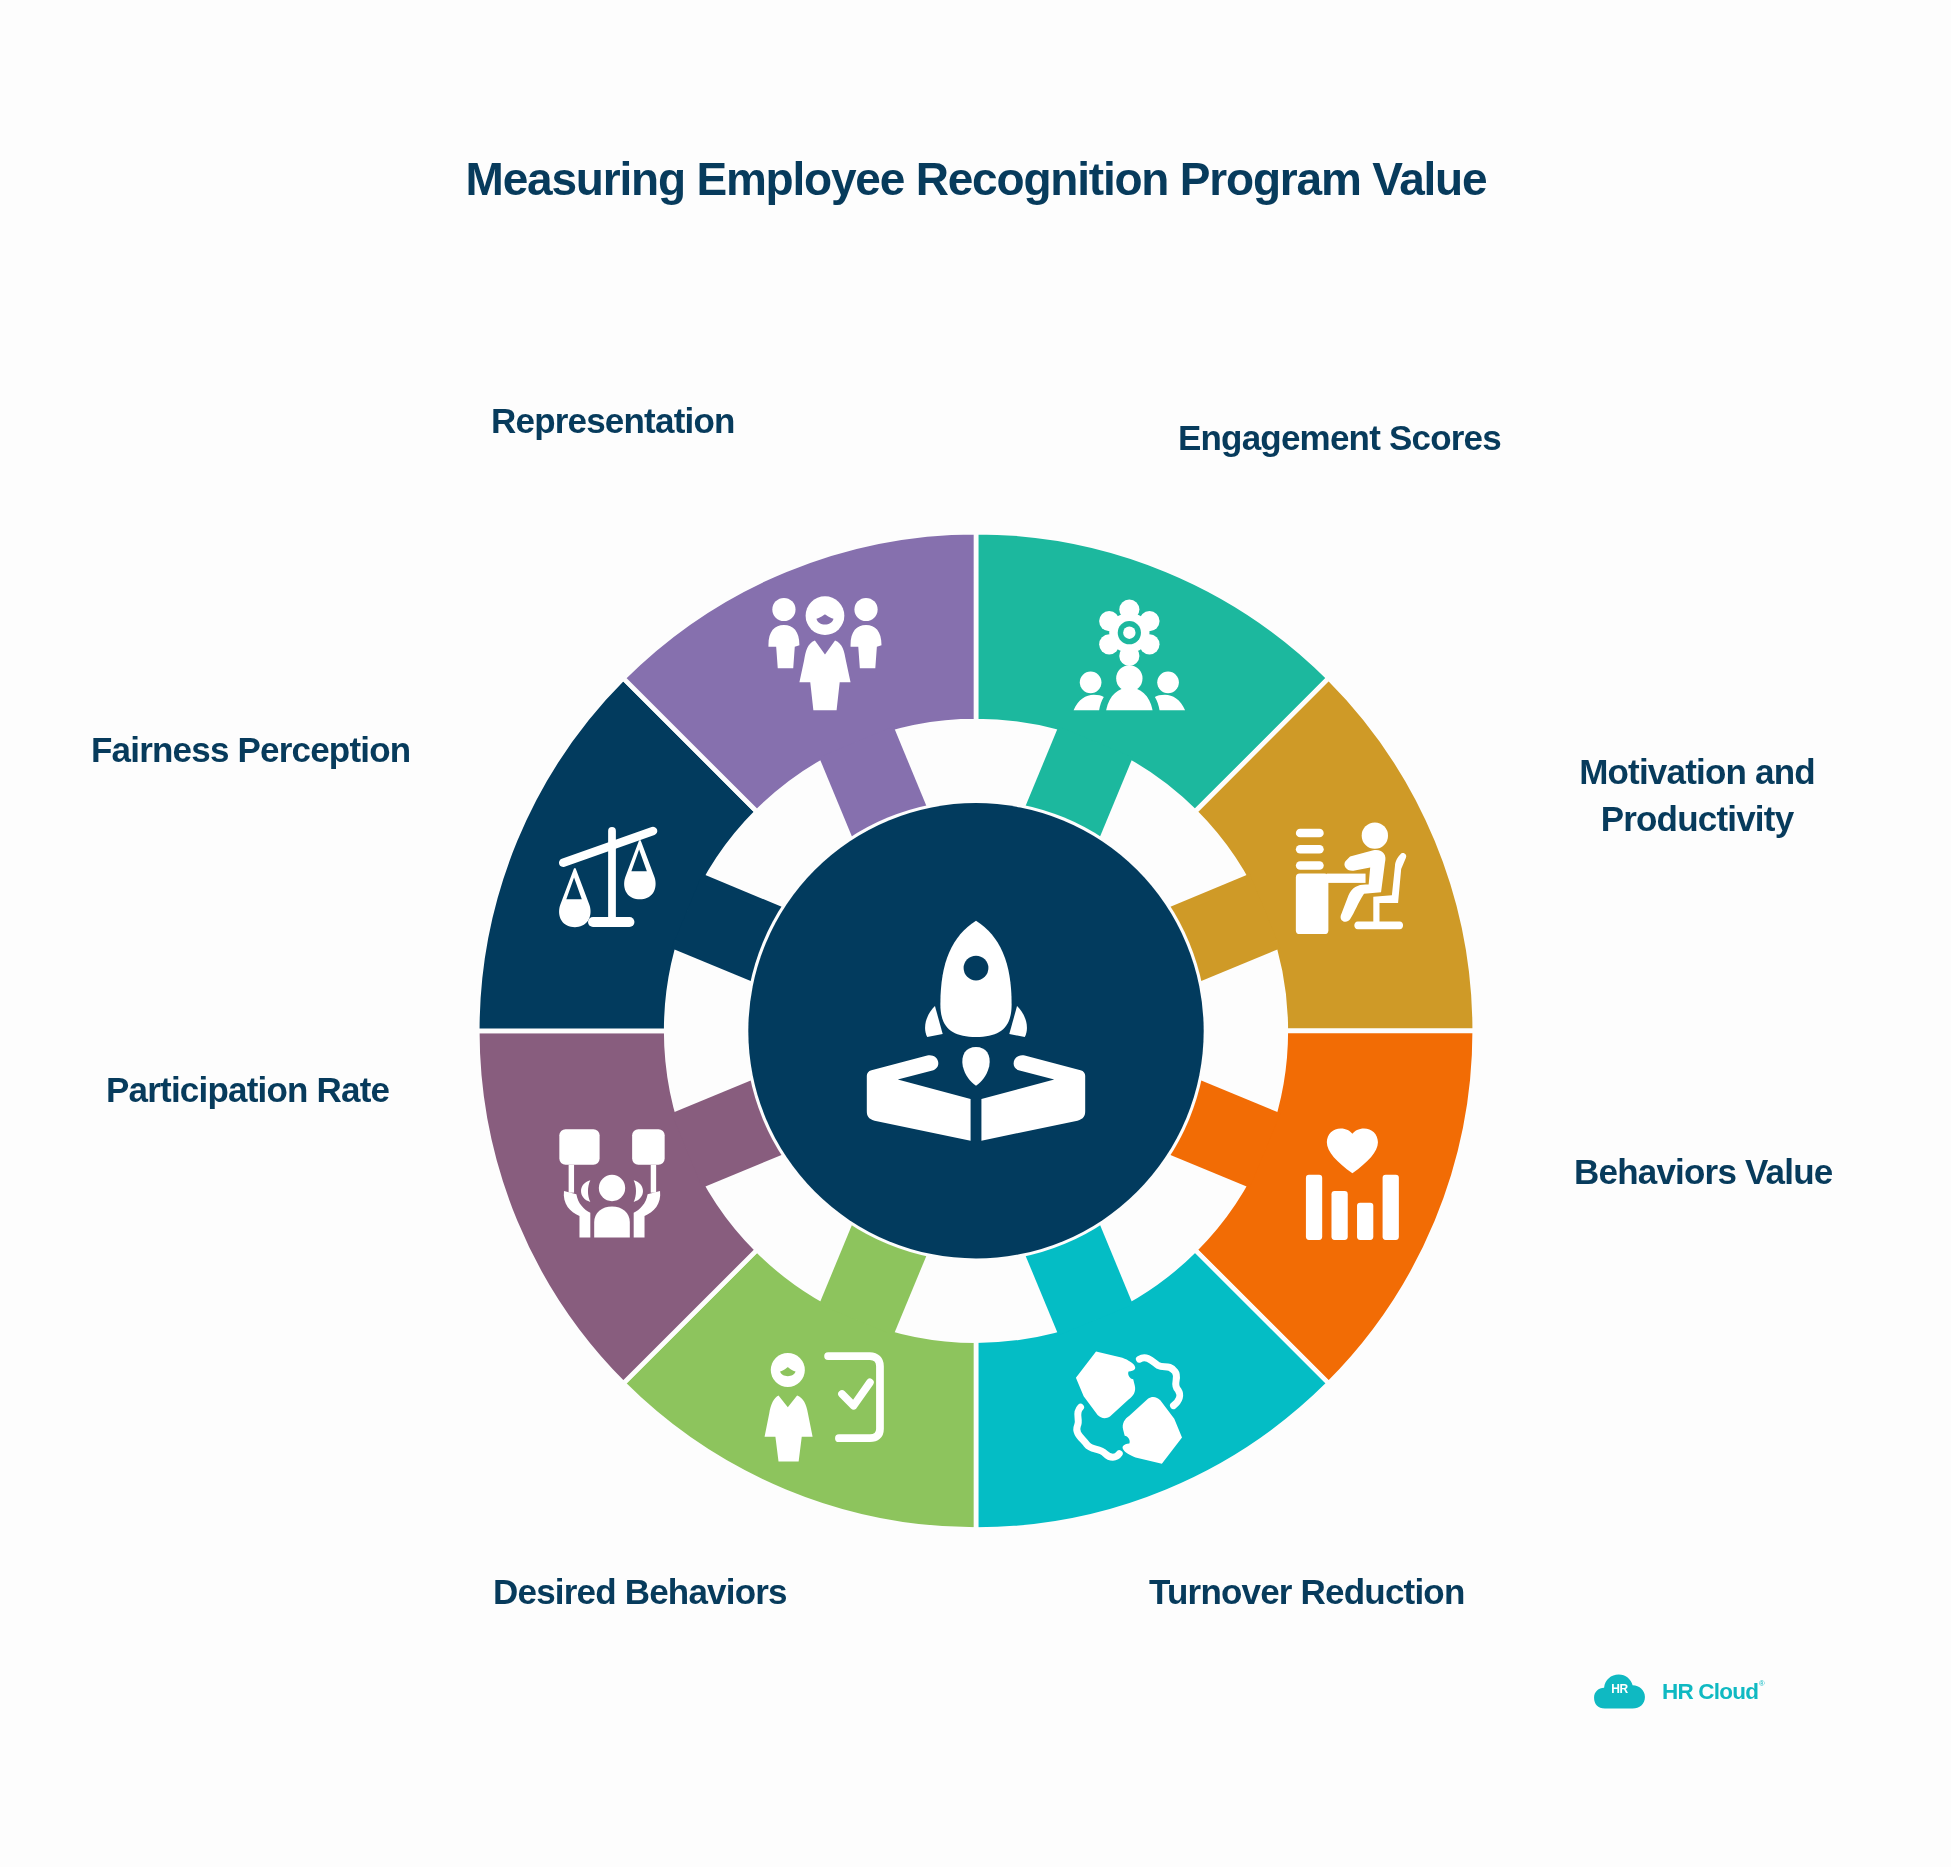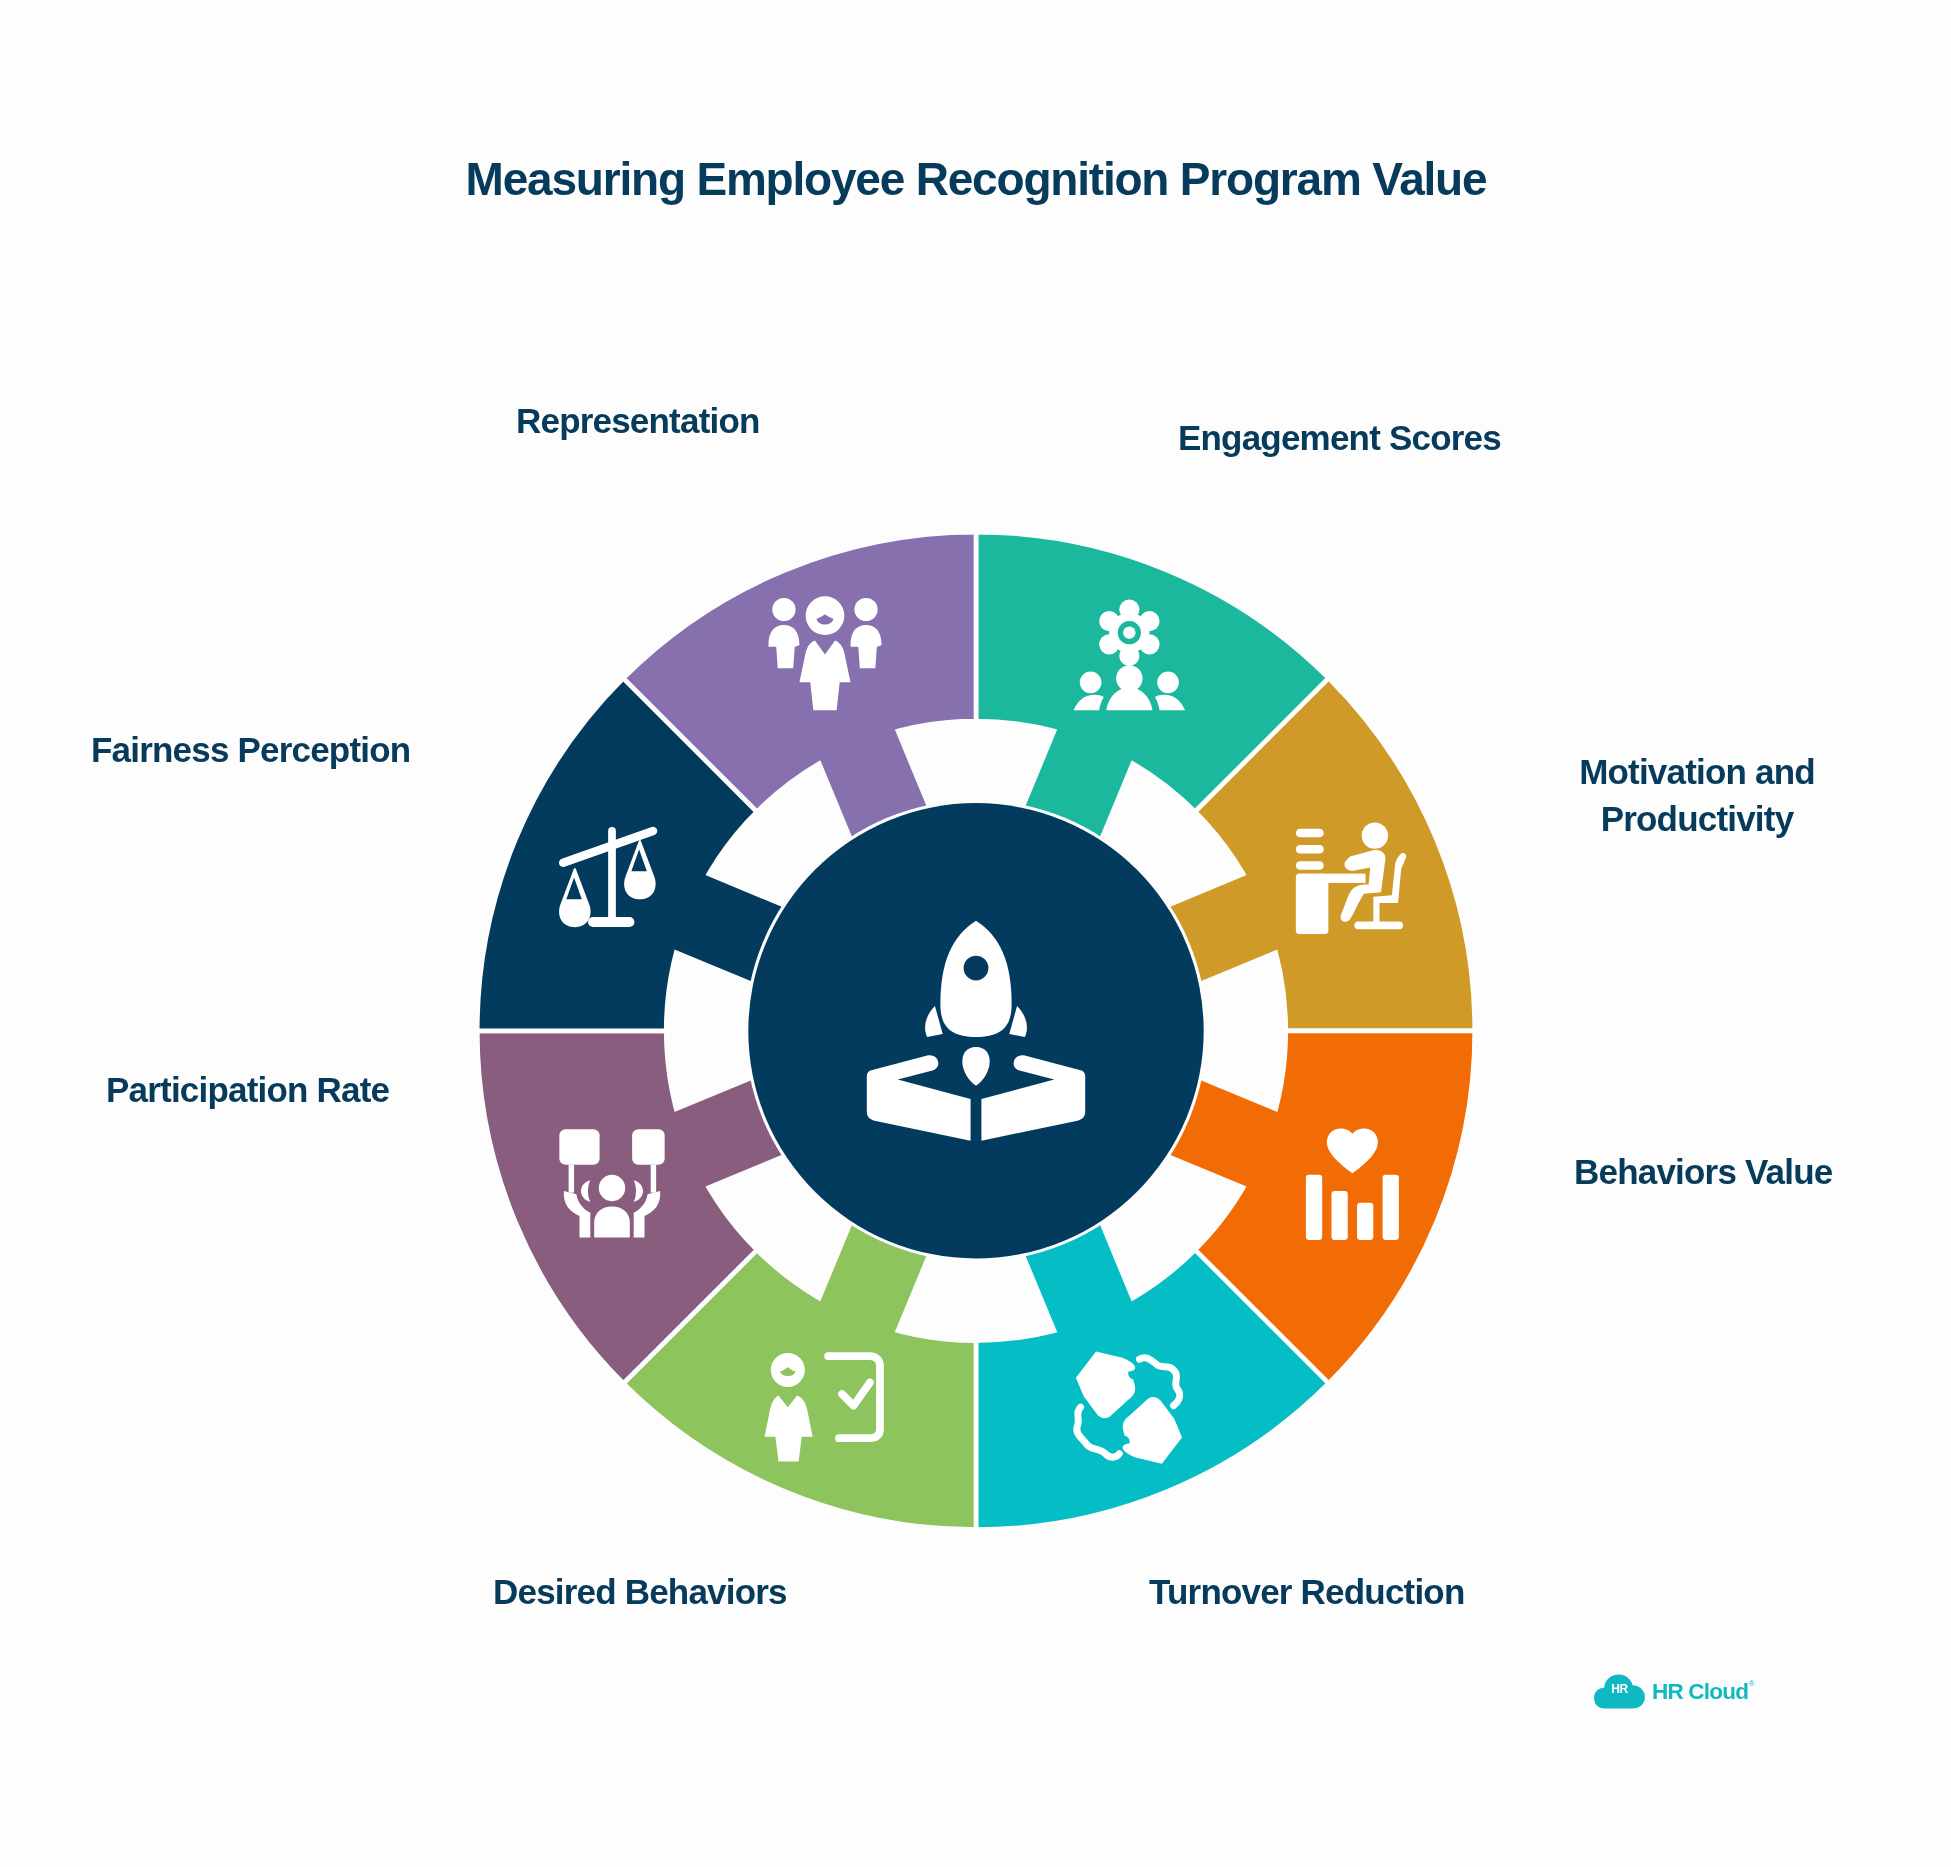--- a/index.html
+++ b/index.html
@@ -8,21 +8,21 @@
   .title { position:absolute; left:0; width:1952px; top:152px; text-align:center;
            font-size:46px; font-weight:bold; color:#073B5C; letter-spacing:-1.2px; white-space:nowrap; }
   .label { position:absolute; font-size:35px; font-weight:bold; color:#073B5C; letter-spacing:-0.8px;
            white-space:nowrap; line-height:47px; }
   .label.center { text-align:center; }
   #wheel { position:absolute; left:0; top:0; }
   .logo { position:absolute; left:1594px; top:1673px; display:flex; align-items:center; }
   .logo-cloud { position:relative; width:51px; height:37px; }
   .logo-cloud span.txt { position:absolute; left:0; right:0; top:8.5px; text-align:center; color:#fff;
            font-weight:bold; font-size:12px; letter-spacing:-0.4px; }
-  .logo-name { color:#0FB9C2; font-weight:bold; font-size:22.5px; margin-left:7px; letter-spacing:-0.8px; }
+  .logo-name { color:#0FB9C2; font-weight:bold; font-size:22.5px; margin-left:17px; letter-spacing:-0.8px; }
   .logo-reg { color:#0FB9C2; font-size:7.7px; vertical-align:top; position:relative; top:-7.7px; margin-left:0.8px; }
 </style>
 </head>
 <body>
 
 <div class="title">Measuring Employee Recognition Program Value</div>
 
 <svg id="wheel" width="1952" height="1868" viewBox="0 0 2520 2412">
   <g id="segments">
       <path d="M1260 931 L1260 687 A644 644 0 0 1 1715.3767670841366 875.6232329158634 L1542.842712474619 1048.157287525381 A400 400 0 0 0 1260 931 Z" fill="#1CB89E" stroke="#FDFDFD" stroke-width="6"></path>
@@ -136,21 +136,21 @@
     <ellipse cx="20" cy="14" rx="15" ry="15"></ellipse>
     <path d="M0 60 C 0 42 8 34 20 34 C 32 34 40 42 40 60 L 34 62 L 32 90 L 12 90 L 10 62 L 0 62 Z"></path>
     <ellipse cx="126" cy="14" rx="15" ry="15"></ellipse>
     <path d="M106 60 C 106 42 114 34 126 34 C 138 34 146 42 146 60 L 140 62 L 138 90 L 118 90 L 116 62 L 106 62 Z"></path>
     <ellipse cx="73" cy="22" rx="25" ry="25"></ellipse>
     <path d="M62 26 C 68 24 73 20 73 20 C 73 20 78 24 84 26 C 82 36 64 36 62 26 Z" fill="#8670AE"></path>
     <path d="M60 54 L 73 72 L 86 54 C 96 58 98 68 100 80 L 106 108 L 92 108 L 88 144 L 58 144 L 54 108 L 40 108 L 46 80 C 48 68 50 58 60 54 Z"></path>
   </g>
 </svg>
 
-<div class="label" style="left:516px; top:397px;">Representation</div>
+<div class="label" style="left:491px; top:397px;">Representation</div>
 <div class="label" style="left:1178px; top:414px;">Engagement Scores</div>
 <div class="label center" style="left:1571px; width:252px; top:708px;margin-top:40px;">
   <div>Motivation and</div>
   <div>Productivity</div>
 </div>
 <div class="label" style="left:91px; top:726px;">Fairness Perception</div>
 <div class="label" style="left:1574px; top:1148px;">Behaviors Value</div>
 <div class="label" style="left:106px; top:1066px;">Participation Rate</div>
 <div class="label" style="left:493px; top:1568px;">Desired Behaviors</div>
 <div class="label" style="left:1149px; top:1568px;">Turnover Reduction</div>

